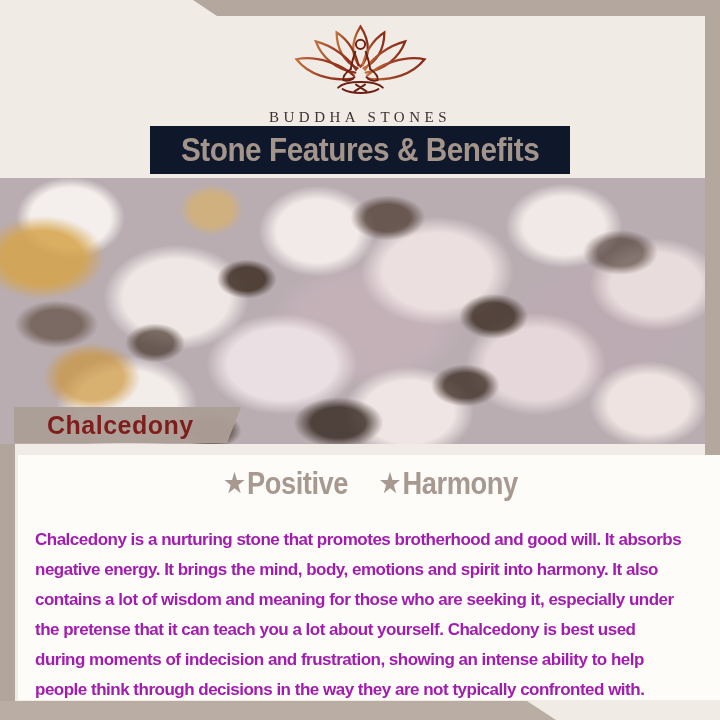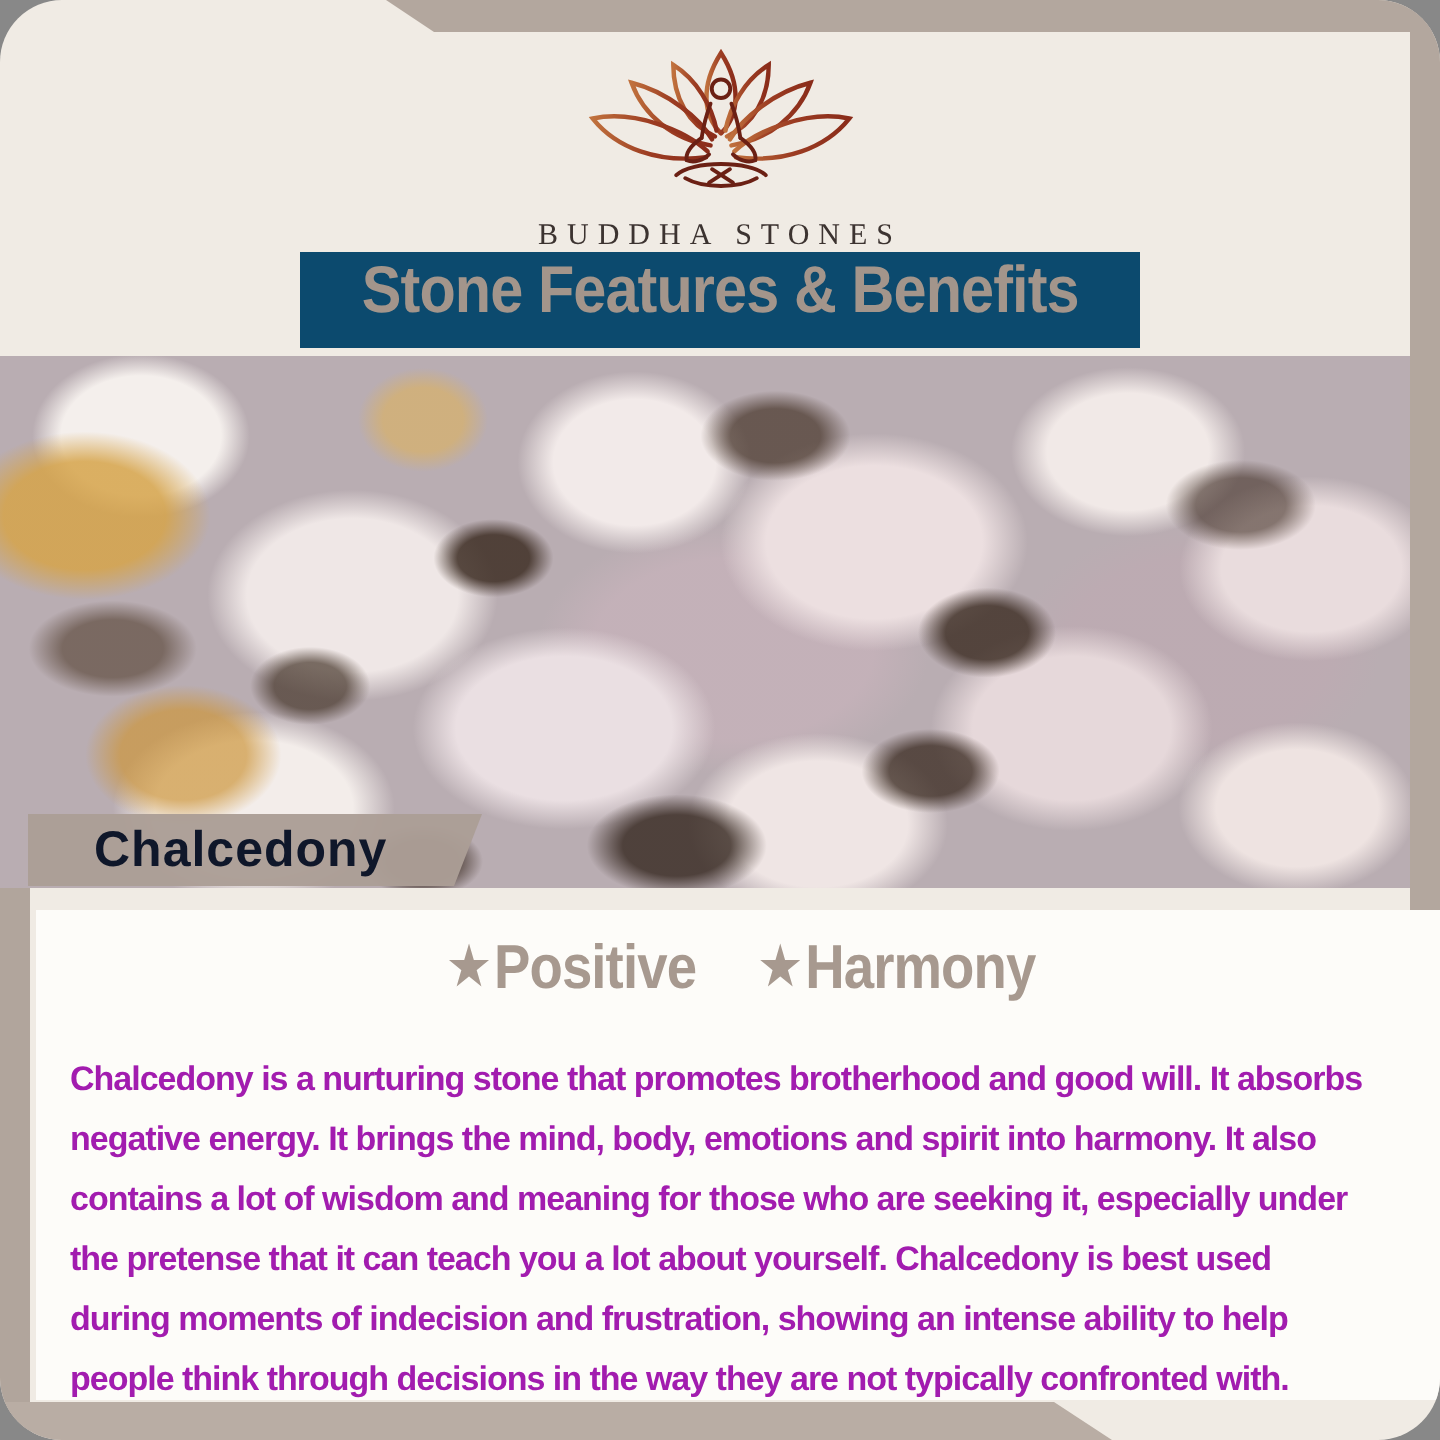--- a/index.html
+++ b/index.html
@@ -1,36 +1,35 @@
 <!DOCTYPE html>
 <html><head>
 <meta charset="utf-8">
 <style>
   html,body{margin:0;padding:0;background:#888;}
   .page{
     position:relative;width:720px;height:720px;margin:0 auto;
     background:#f0ebe4;overflow:hidden;
     font-family:"Liberation Sans",sans-serif;
-    border-radius:31px;
   }
   
   .band-top{position:absolute;left:193px;top:0;width:527px;height:16px;
     background:#b3a79e;clip-path:polygon(0 0,100% 0,100% 100%,24px 100%);}
   .strip-right{position:absolute;left:705px;top:0;width:15px;height:538px;
     background:#b3a79e;clip-path:polygon(0 0,100% 0,100% 100%,0 504px);}
   .strip-left{position:absolute;left:0;top:444px;width:15px;height:276px;background:#b1a59c;}
   .band-bottom{position:absolute;left:0;top:701px;width:556px;height:19px;
     background:#b9ada4;clip-path:polygon(0 0,527px 0,100% 100%,0 100%);}
   
   .logo-wrap{position:absolute;left:0;top:22px;width:720px;text-align:center;}
   .brand-name{margin-top:1px;font-family:"Liberation Serif",serif;
     font-size:15px;letter-spacing:4.5px;color:#3c3330;}
   
   .title-band{position:absolute;left:150px;top:126px;width:420px;height:48px;
-    background:#0c4a6e;display:flex;justify-content:center;}
+    background:#0f172a;display:flex;align-items:center;justify-content:center;}
   .title-text{color:#a3958b;font-weight:bold;font-size:33px;letter-spacing:-.5px;
     white-space:nowrap;transform:scaleX(.9);}
   
   .photo{position:absolute;left:0;top:178px;width:705px;height:266px;
     background-color:#b9adb2;
     background-image:
       radial-gradient(ellipse 40px 26px at 35% 38%, rgba(62,46,36,.85) 0 45%, rgba(62,46,36,0) 75%),
       radial-gradient(ellipse 50px 30px at 55% 15%, rgba(70,52,40,.7) 0 45%, rgba(70,52,40,0) 75%),
       radial-gradient(ellipse 46px 30px at 70% 52%, rgba(58,42,32,.8) 0 45%, rgba(58,42,32,0) 75%),
       radial-gradient(ellipse 60px 34px at 48% 92%, rgba(52,38,30,.8) 0 45%, rgba(52,38,30,0) 75%),
@@ -54,21 +53,21 @@
       radial-gradient(ellipse 110px 80px at 76% 70%, #e6d8da 0 45%, rgba(230,216,218,0) 64%),
       radial-gradient(ellipse 90px 65px at 92% 85%, #eee3e1 0 45%, rgba(238,227,225,0) 66%),
       radial-gradient(ellipse 140px 90px at 52% 55%, rgba(198,178,186,.8) 0 50%, rgba(198,178,186,0) 70%),
       radial-gradient(ellipse 130px 90px at 85% 55%, rgba(190,170,178,.7) 0 50%, rgba(190,170,178,0) 70%);
   }
   
   .photo-label{position:absolute;left:14px;top:407px;width:227px;height:36px;
     background:rgba(171,158,150,.97);
     clip-path:polygon(0 0,100% 0,calc(100% - 14px) 100%,0 100%);
     display:flex;align-items:center;box-sizing:border-box;padding-left:33px;}
-  .photo-label-text{color:#0f172a;font-weight:bold;font-size:25px;letter-spacing:.5px;}
+  .photo-label-text{color:#7f1d1d;font-weight:bold;font-size:25px;letter-spacing:.5px;}
   
   .panel{position:absolute;left:18px;top:455px;width:706px;height:245px;background:#fdfcf9;}
   .tags-row{position:absolute;left:0;top:11px;width:100%;text-align:center;
     white-space:nowrap;transform:scaleX(.88);
     color:#a7998f;font-weight:bold;font-size:31px;letter-spacing:-.5px;}
   .tag{display:inline-block;margin:0 14px;}
   .tag .star{font-size:26px;margin-right:3px;vertical-align:2px;}
   .body-text{position:absolute;left:17px;top:53px;width:652px;
     font-size:17px;font-weight:bold;line-height:30px;letter-spacing:-.5px;color:#a21caf;}
 </style>

